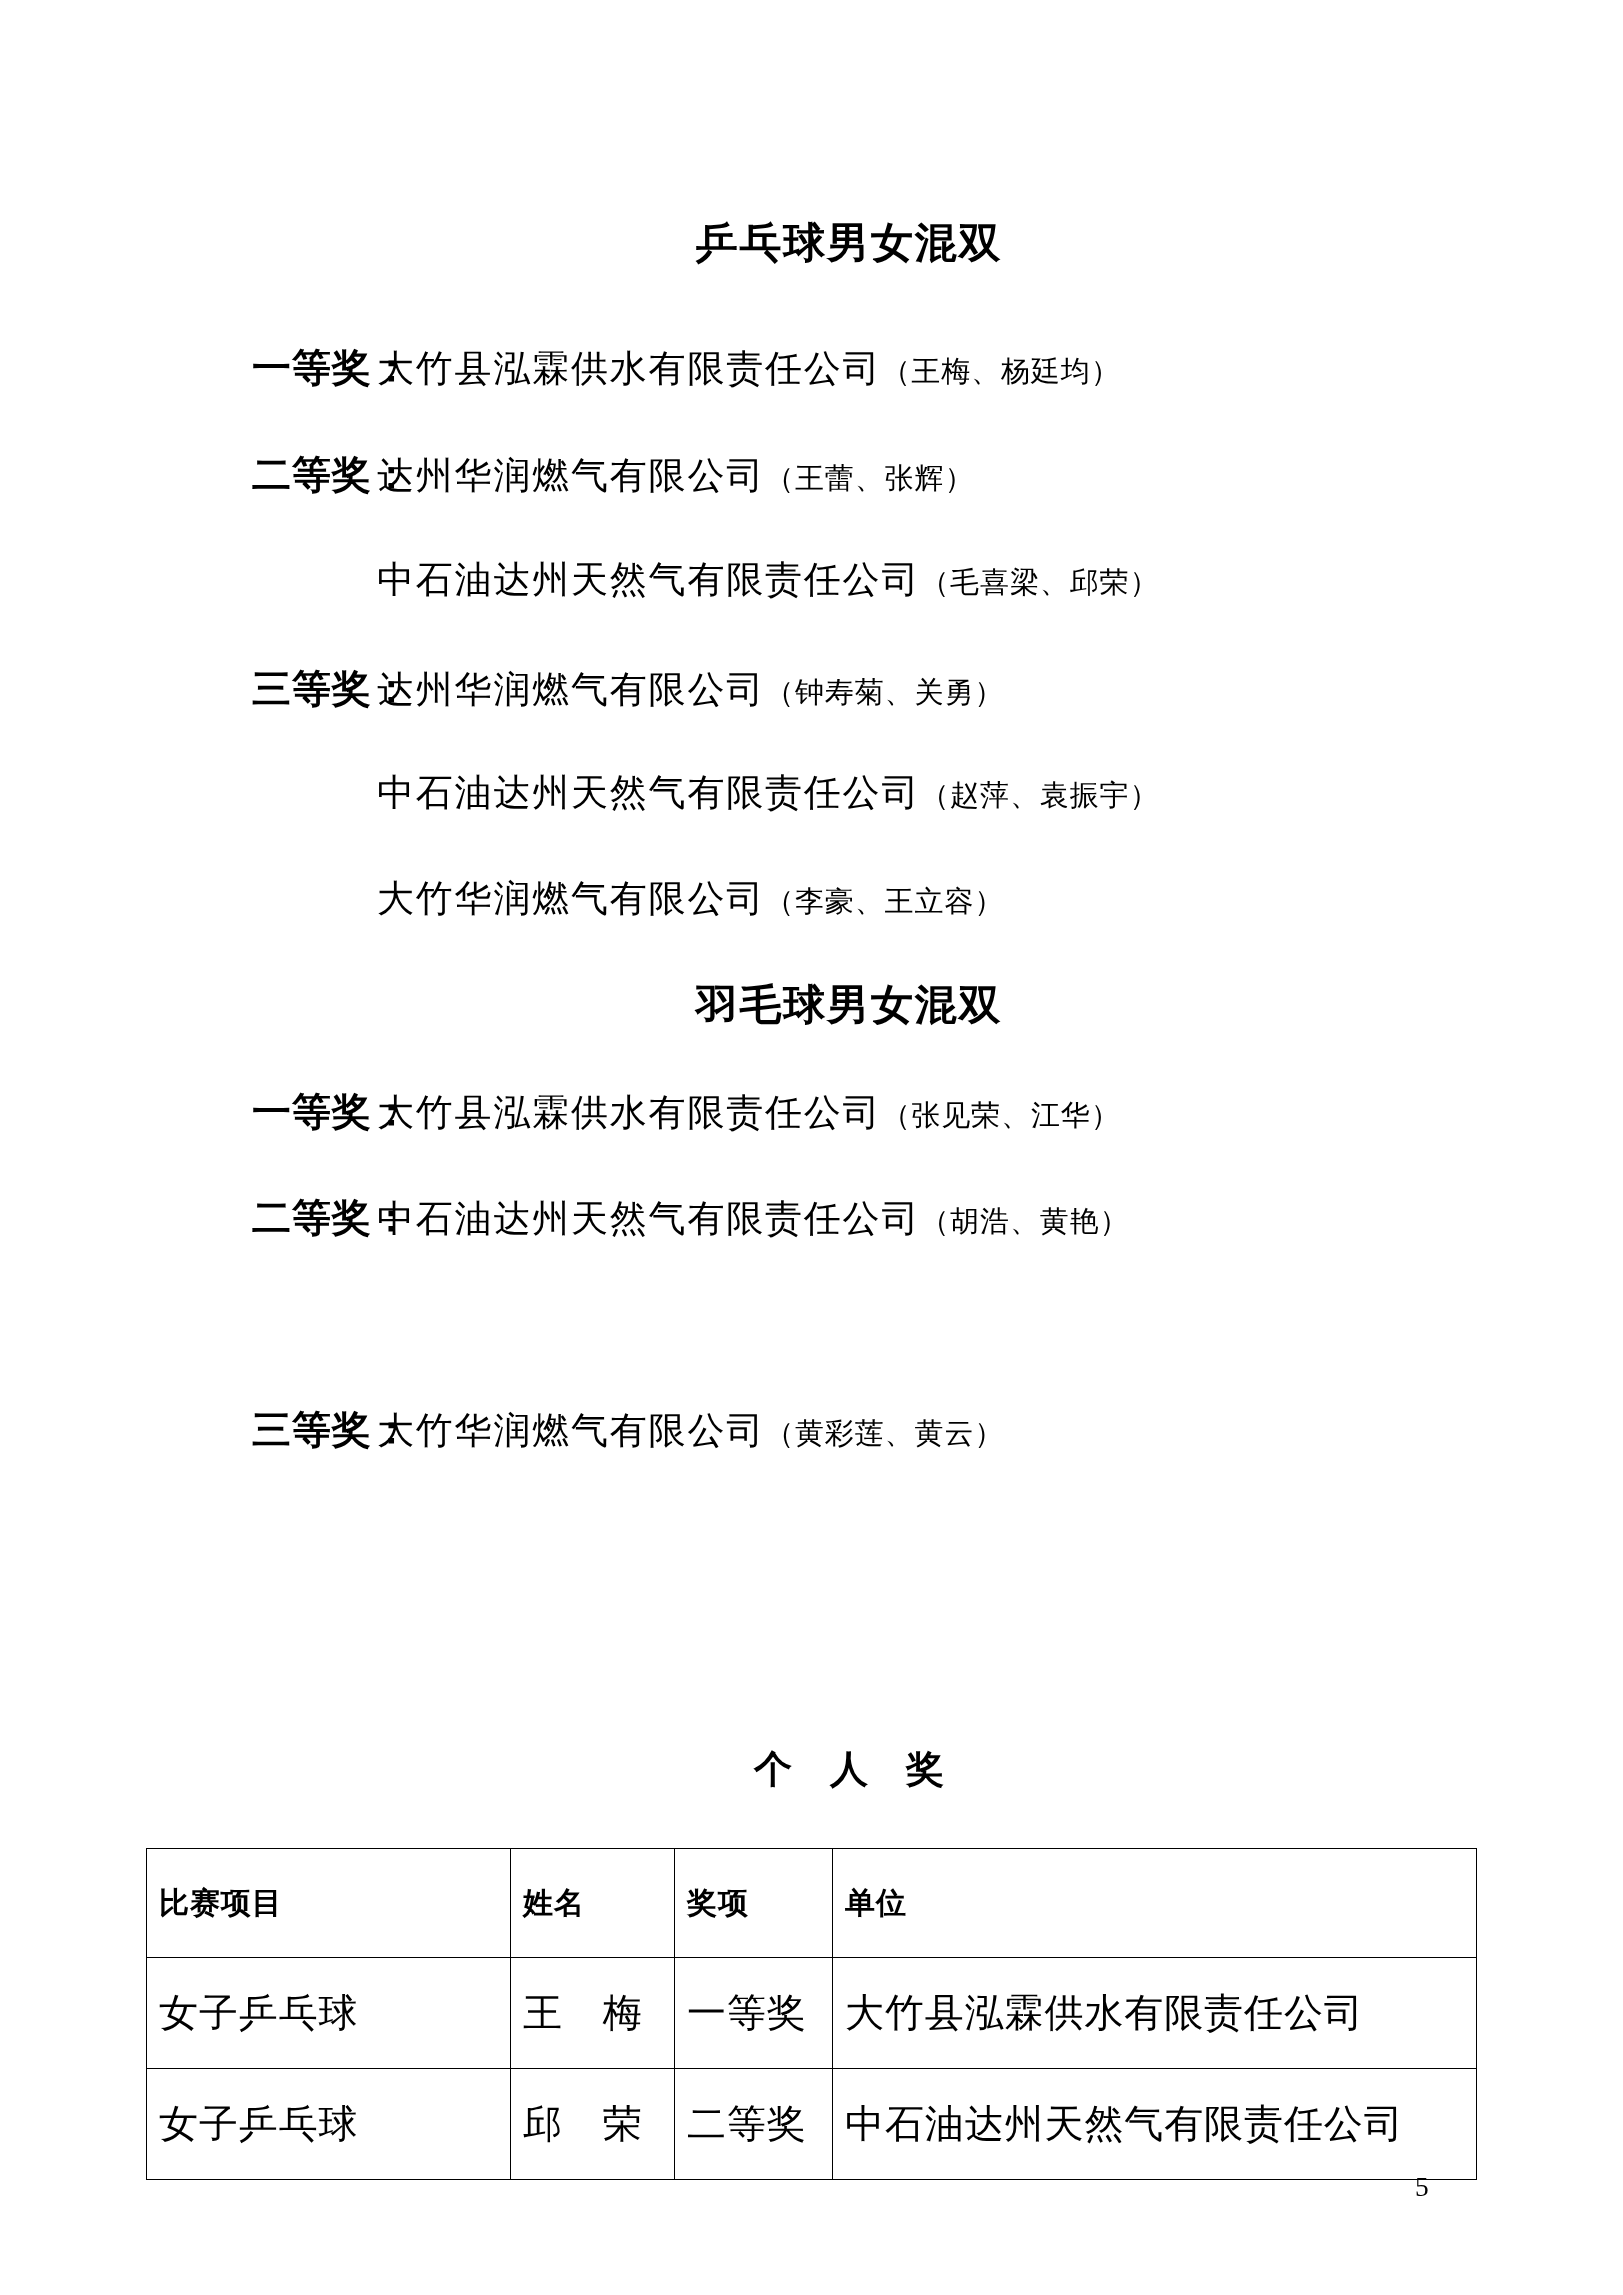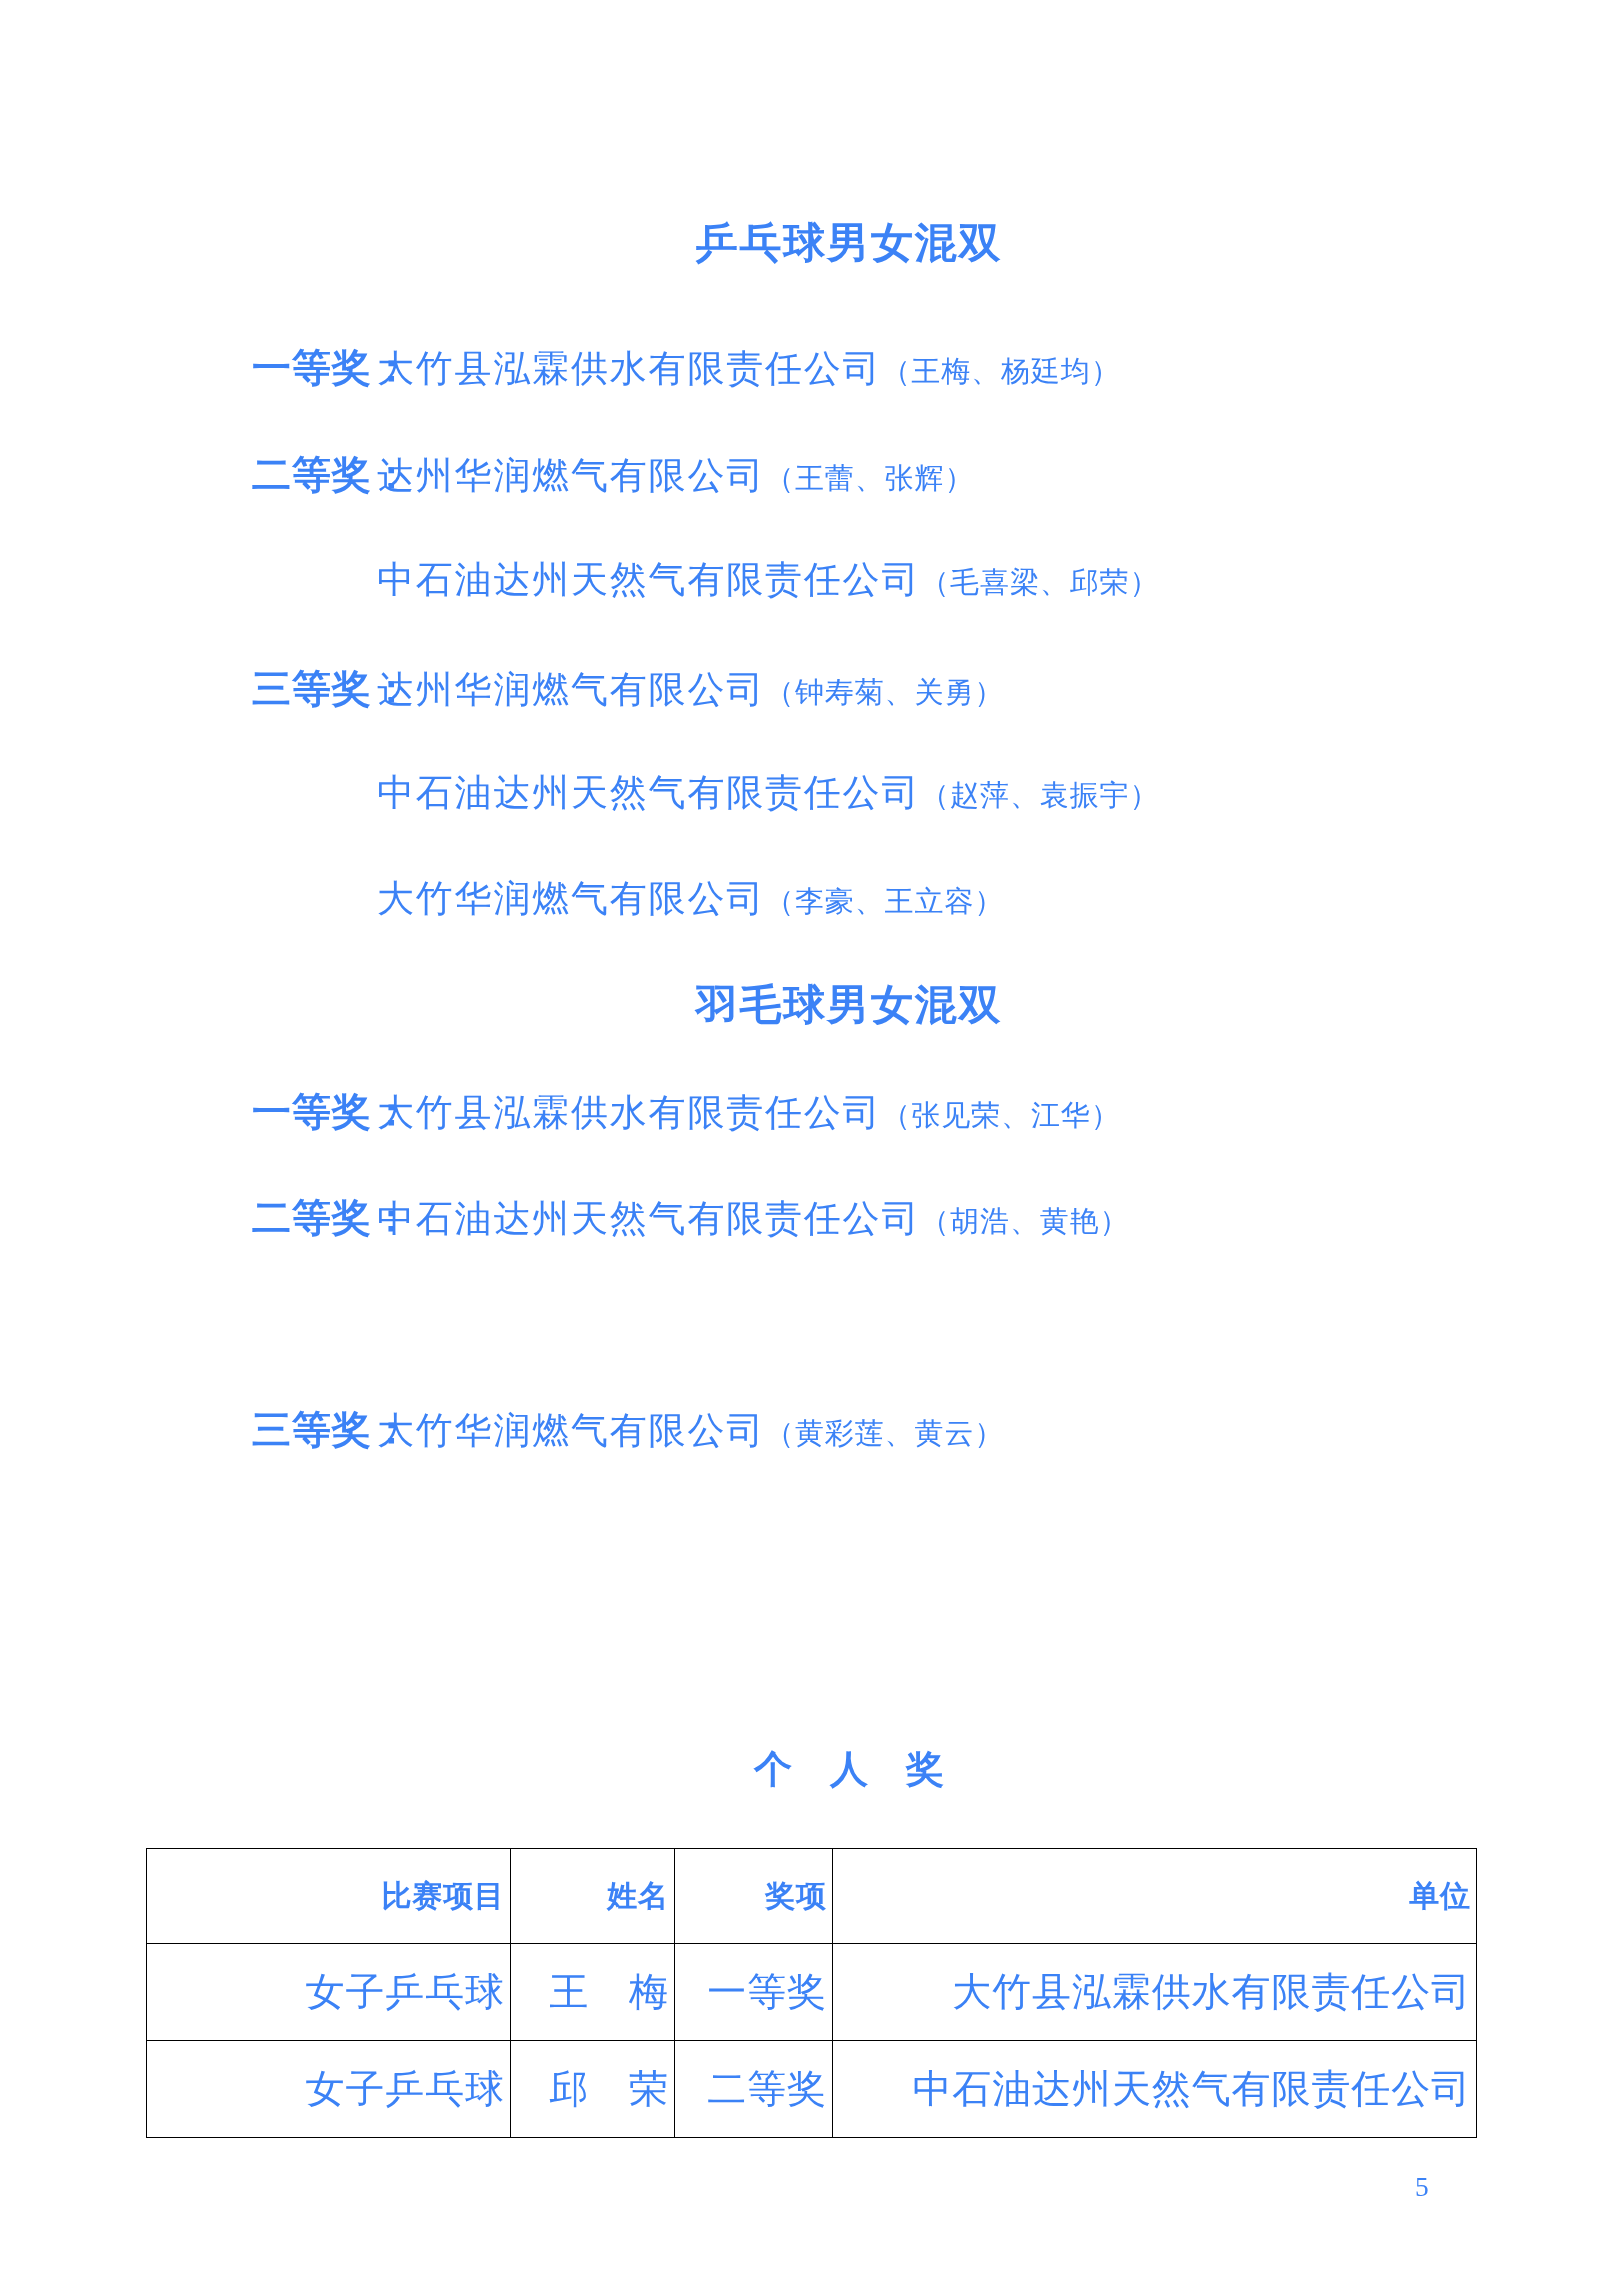--- a/index.html
+++ b/index.html
@@ -6,21 +6,21 @@
     margin: 0;
     padding: 0;
     background: #ffffff;
   }
   .page {
     position: relative;
     width: 1623px;
     height: 2295px;
     background: #ffffff;
     font-family: "Liberation Serif", "DejaVu Serif", serif;
-    color: #3b82f6;
+    color: #000000;
     overflow: hidden;
   }
   .section-title {
     position: absolute;
     left: 252px;
     width: 1194px;
     text-align: center;
     font-size: 42px;
     font-weight: bold;
     letter-spacing: 1.8px;
@@ -58,23 +58,23 @@
   table.awards {
     position: absolute;
     left: 146px;
     top: 1848px;
     width: 1330px;
     border-collapse: collapse;
     table-layout: fixed;
   }
   table.awards th, table.awards td {
     border: 1.8px solid #000000;
-    text-align: right;
+    text-align: left;
     vertical-align: middle;
-    padding: 5px;
+    padding: 12px;
     white-space: nowrap;
     margin-left: 36px;
   }
   table.awards th {
     height: 84px;
     font-size: 30px;
     font-weight: bold;
     letter-spacing: 0.9px;
   }
   table.awards td {

